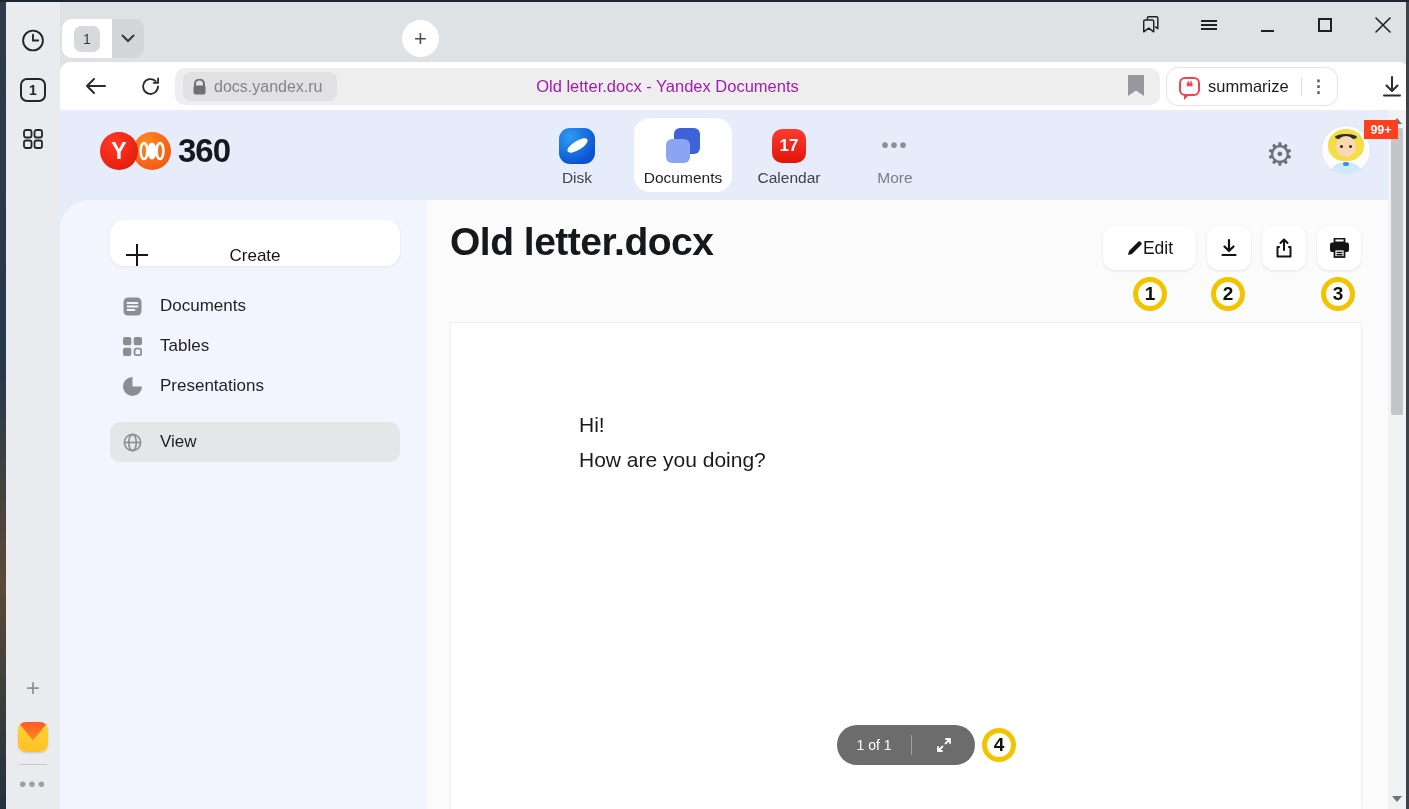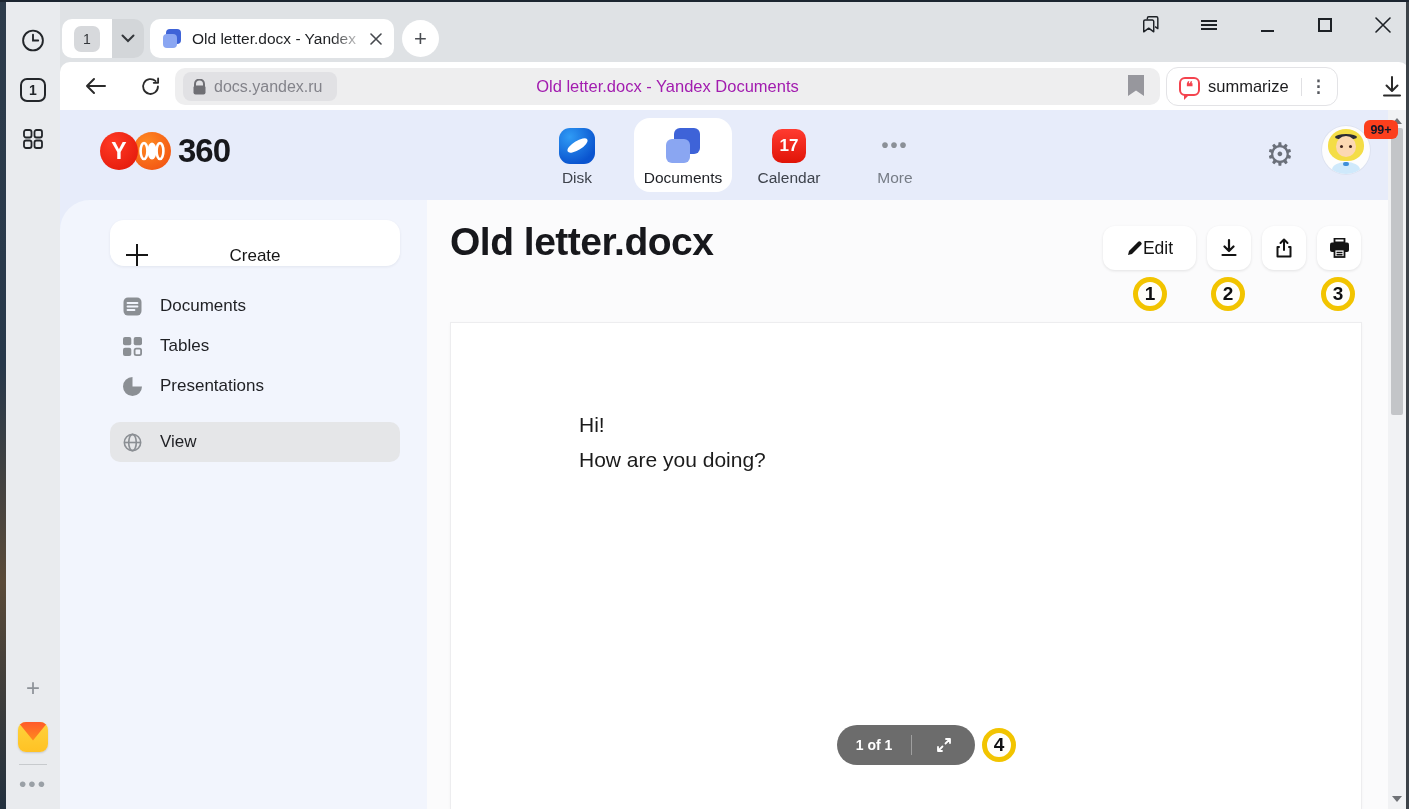--- a/index.html
+++ b/index.html
@@ -79,21 +79,21 @@
   .cal-tile { width:34px; height:34px; border-radius:10px; background:linear-gradient(180deg,#ff3b30,#e01407); display:flex; align-items:center; justify-content:center; color:#fff; font-size:17px; font-weight:800; }
   .more-dots { color:#8b9097; font-size:20px; font-weight:800; letter-spacing:2px; line-height:37px; }
   #gear { position:absolute; left:1200px; top:24px; width:40px; height:40px; display:flex; align-items:center; justify-content:center; font-family:"DejaVu Sans", sans-serif; font-size:31px; color:#6b707a; }
   #avatar { position:absolute; left:1262px; top:16px; width:48px; height:48px; border-radius:50%; background:#fdfdfd; overflow:hidden; box-shadow:0 0 0 1px rgba(0,0,0,.04); }
   .av-hair { position:absolute; left:6px; top:3px; width:36px; height:32px; background:#f4dd46; border-radius:50% 50% 45% 45%; }
   .av-face { position:absolute; left:14px; top:10px; width:20px; height:21px; background:#fcd8b2; border-radius:50%; }
   .av-band { position:absolute; left:13px; top:8px; width:22px; height:6px; background:#2c2c34; border-radius:50%; }
   .av-eye { position:absolute; top:19px; width:3px; height:3px; background:#40231c; border-radius:50%; }
   .av-dress { position:absolute; left:10px; bottom:-4px; width:28px; height:16px; background:#cfe9fb; border-radius:50% 50% 0 0; }
   .av-bow { position:absolute; left:21px; bottom:8px; width:6px; height:4px; background:#3f8fd8; border-radius:2px; }
-  #notif-badge { position:absolute; left:1304px; top:10px; min-width:34px; height:19px; background:#fc3f1d; border-radius:6px; color:#0f172a; font-size:12.5px; font-weight:700; display:flex; align-items:center; justify-content:center; padding:0 5px; z-index:5; }
+  #notif-badge { position:absolute; left:1304px; top:10px; min-width:34px; height:19px; background:#fc3f1d; border-radius:0; color:#ffffff; font-size:12.5px; font-weight:700; display:flex; align-items:center; justify-content:center; padding:0 5px; z-index:5; }
 
   
   #panel { position:absolute; left:60px; top:200px; width:367px; height:609px; background:#f2f5fd; border-top-left-radius:30px; }
   #create-btn { position:absolute; left:50px; top:20px; width:290px; height:46px; background:#fff; border-radius:14px; box-shadow:0 1px 3px rgba(20,30,60,.07); display:flex; align-items:flex-end; }
   .create-plus { position:absolute; left:16px; width:22px; height:22px; }
   .create-plus:before { content:""; position:absolute; left:0; top:10px; width:22px; height:2.4px; background:#161616; }
   .create-plus:after { content:""; position:absolute; left:10px; top:0; width:2.4px; height:22px; background:#161616; }
   .create-label { width:100%; text-align:center; font-size:17px; color:#161616; font-weight:500; }
   .side-item { position:absolute; left:50px; width:290px; height:40px; display:flex; align-items:center; border-radius:10px; }
   .side-item.selected { background:#e5e6e8; }
@@ -104,21 +104,21 @@
   #main { position:absolute; left:427px; top:200px; width:961px; height:609px; background:#fbfbfc; }
   #doc-title { position:absolute; left:23px; top:20px; font-size:39px; font-weight:700; color:#17181c; letter-spacing:-0.5px; }
   .act-btn { position:absolute; top:26px; height:44px; background:#fff; border-radius:12px; box-shadow:0 1px 3px rgba(0,0,0,.10); display:flex; align-items:center; justify-content:center; }
   #edit-btn { left:676px; width:93px; }
   #edit-btn span.lbl { font-size:17.5px; color:#141414; font-weight:500; }
   .sq { width:44px; }
   .ann-circle { position:absolute; width:34px; height:34px; border:5px solid #f2c400; border-radius:50%; background:#fffef9; display:flex; align-items:center; justify-content:center; font-size:19px; font-weight:800; color:#101010; }
   #page { position:absolute; left:23px; top:122px; width:912px; height:487px; background:#ffffff; border:1px solid #ededef; border-bottom:none; box-shadow:0 1px 4px rgba(0,0,0,.03); }
   .doc-line { position:absolute; left:128px; font-size:21px; color:#1b1b1b; }
   #pager { position:absolute; left:410px; top:525px; width:138px; height:40px; background:#6c6c6c; border-radius:21px; display:flex; align-items:center; }
-  .pager-label { width:74px; text-align:center; color:#ffffff; font-size:14px; font-weight:700; }
+  .pager-label { width:74px; text-align:center; color:#ffffff; font-size:14px; font-weight:400; }
   .pager-div { width:1px; height:20px; background:rgba(255,255,255,.35); }
   .pager-expand { flex:1; display:flex; align-items:center; justify-content:center; }
 
   
   #scrollbar { position:absolute; left:1388px; top:110px; width:18px; height:699px; background:#f1f2f4; }
   .sb-arrow { position:absolute; left:50%; transform:translateX(-50%); width:0; height:0; border-left:5px solid transparent; border-right:5px solid transparent; }
   .sb-up { top:8px; border-bottom:6px solid #6f7276; }
   .sb-down { bottom:7px; border-top:6px solid #6f7276; }
   #sb-thumb { position:absolute; left:3px; top:18px; width:12px; height:287px; background:#c3c5c8; border-radius:2px; }
 
@@ -161,30 +161,20 @@
   <div id="tab-strip">
     <div class="tab-group">
       <div class="tg-left">
           <div class="tg-count">1</div>
         </div>
       <div class="tg-right">
         <svg width="14" height="9" viewBox="0 0 14 9" fill="none" stroke="#33363a" stroke-width="2" stroke-linecap="round">
             <path d="M1.5 1.5 7 7l5.5-5.5"></path>
           </svg>
       </div>
-    </div>
-    <div class="tab">
-      <div class="cube small">
-          <div class="back"></div>
-          <div class="front"></div>
-        </div>
-      <div class="tab-title">Old letter.docx - Yandex</div>
-      <svg width="12" height="12" viewBox="0 0 12 12" stroke="#46494e" stroke-width="1.6" stroke-linecap="round">
-          <path d="M1 1l10 10M11 1L1 11"></path>
-        </svg>
     </div>
     <div class="newtab">+</div>
     <div class="win-controls">
       <div class="win-btn">
         <svg width="20" height="20" viewBox="0 0 22 22" fill="none" stroke="#1d2126" stroke-width="1.6" stroke-linejoin="round">
             <path d="M7 5V3.5A1.5 1.5 0 0 1 8.5 2H17a1.5 1.5 0 0 1 1.5 1.5V15l-3-2.2"></path>
             <path d="M4.5 5.5h8A1.5 1.5 0 0 1 14 7v11.5l-5.5-4-5.5 4V7a1.5 1.5 0 0 1 1.5-1.5z"></path>
           </svg>
       </div>
       <div class="win-btn hamburger">

